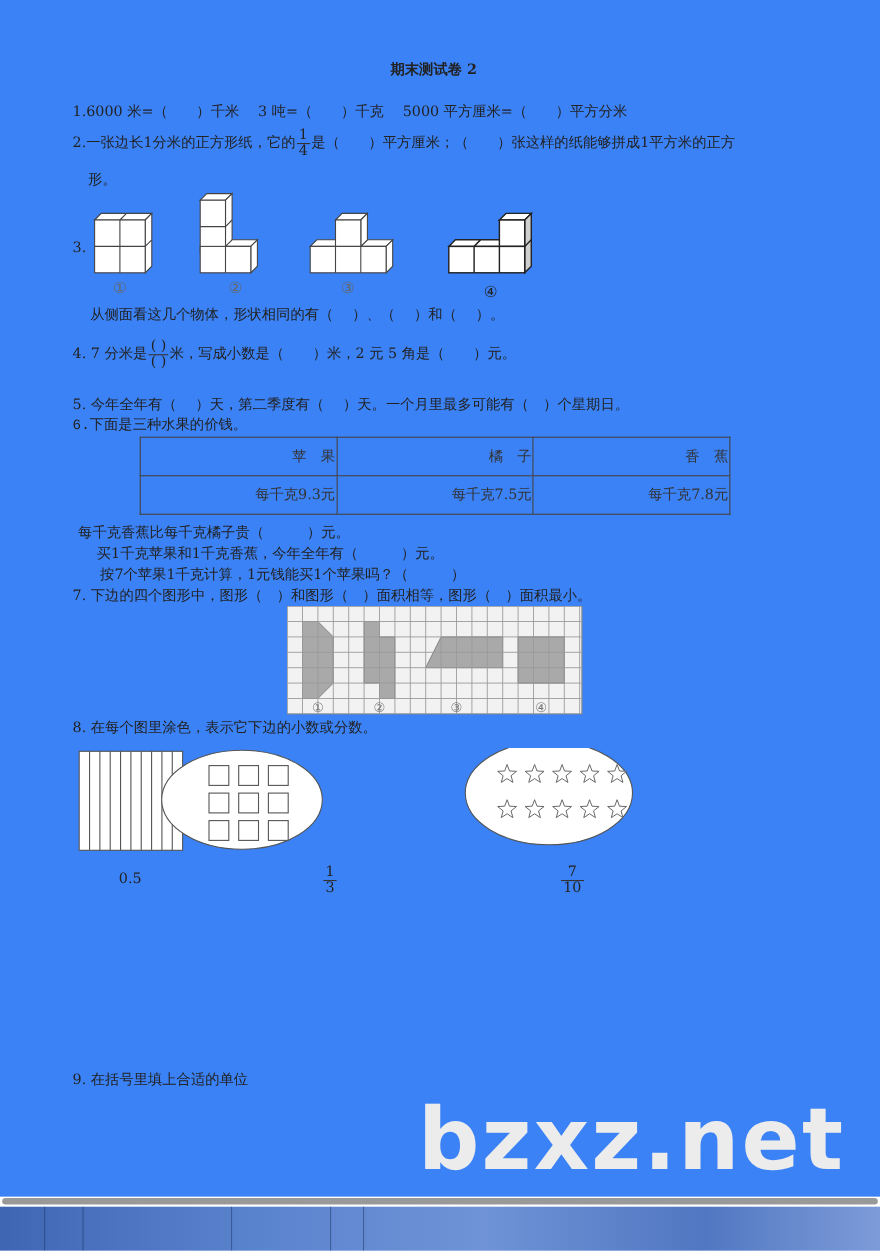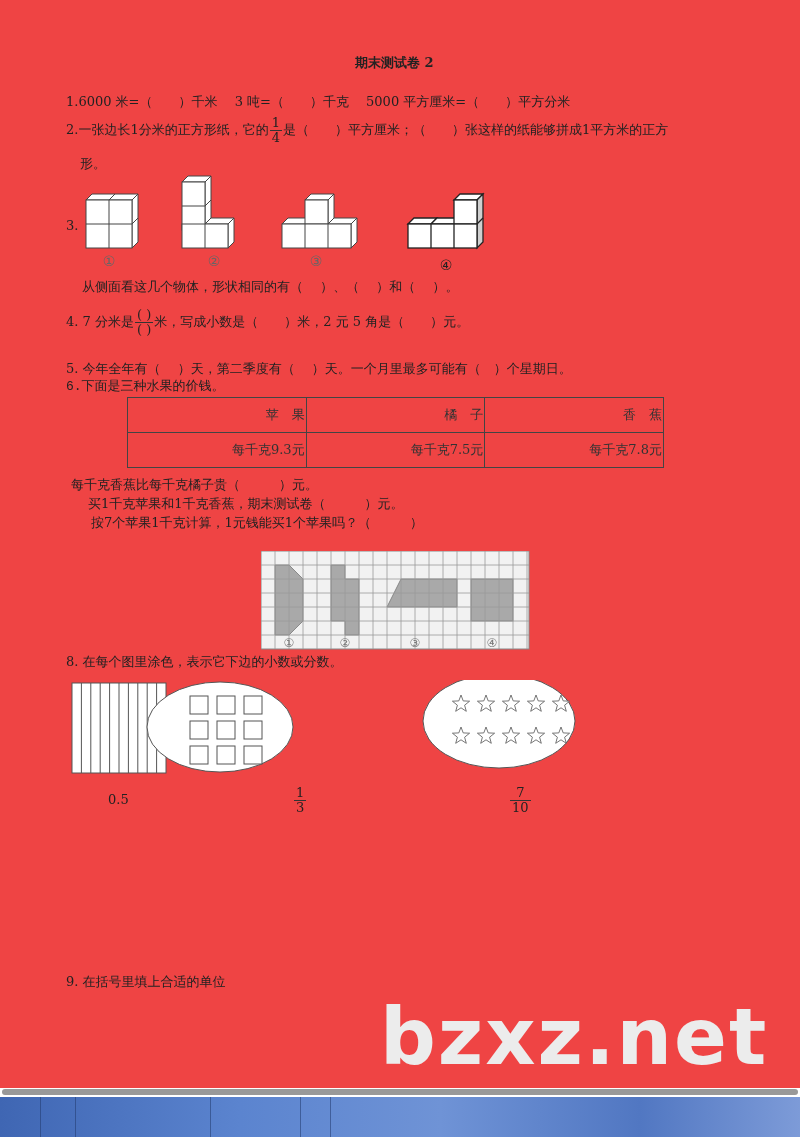--- a/index.html
+++ b/index.html
@@ -1,18 +1,18 @@
 <!DOCTYPE html>
 <html><head>
 <meta charset="utf-8">
 <style>
   html, body { margin:0; padding:0; }
   body { width:800px; height:1137px; position:relative; overflow:hidden; background:#ffffff;
          font-family:"DejaVu Serif","Liberation Serif",serif; color:#222; }
-  .page { position:absolute; left:0; top:0; width:800px; height:1088px; background:#ef4444; }
+  .page { position:absolute; left:0; top:0; width:800px; height:1088px; background:#3b82f6; }
   .abs { position:absolute; white-space:nowrap; }
   .txt { font-size:13px; line-height:16px; }
   .title { font-size:13px; font-weight:bold; }
   .h1 { font-size:13.5px; font-weight:bold; }
   .frac { display:inline-block; vertical-align:middle; text-align:center; line-height:14px; margin:0 1px; }
   .frac .num { display:block; border-bottom:1.3px solid #333; padding:0 2px; }
   .frac .den { display:block; padding:0 2px; }
   table.fruit { position:absolute; left:127px; top:397px; width:537px; border-collapse:collapse; font-size:13px; }
   table.fruit td { border:1.3px solid #444; text-align:right; height:32px; width:33.3%; color:#333; }
   .watermark { position:absolute; left:380px; top:992px; font-family:"DejaVu Sans","Liberation Sans",sans-serif;
@@ -113,22 +113,23 @@
     </tr>
     <tr>
       <td>每千克9.3元</td>
       <td>每千克7.5元</td>
       <td>每千克7.8元</td>
     </tr>
   </tbody>
     </table>
 
   <div class="abs txt" style="left:71px;top:477px;">每千克香蕉比每千克橘子贵（　　　）元。</div>
-  <div class="abs txt" style="left:88px;top:496px;">买1千克苹果和1千克香蕉，期末测试卷（　　　）元。</div>
+  <div class="abs txt" style="left:88px;top:496px;">买1千克苹果和1千克香蕉，今年全年有（　　　）元。</div>
   <div class="abs txt" style="left:91px;top:515px;">按7个苹果1千克计算，1元钱能买1个苹果吗？（　　　）</div>
+  <div class="abs txt" style="left:66px;top:534px;">7. 下边的四个图形中，图形（　）和图形（　）面积相等，图形（　）面积最小。</div>
 
   <svg class="abs" style="left:261px;top:551px;" width="270" height="100">
     <rect x="0" y="0" width="268" height="98" fill="#f2f2f2" stroke="#888"></rect>
     <g fill="#a9a9a9" stroke="#777" stroke-width="0.8">
       <polygon points="14,14 28,14 42,28 42,70 28,84 14,84"></polygon>
       <polygon points="70,14 84,14 84,28 98,28 98,84 84,84 84,70 70,70"></polygon>
       <polygon points="140,28 196,28 196,56 126,56"></polygon>
       <rect x="210" y="28" width="42" height="42"></rect>
     </g>
     <g stroke="#9a9a9a" stroke-width="0.8" id="gridlines">

